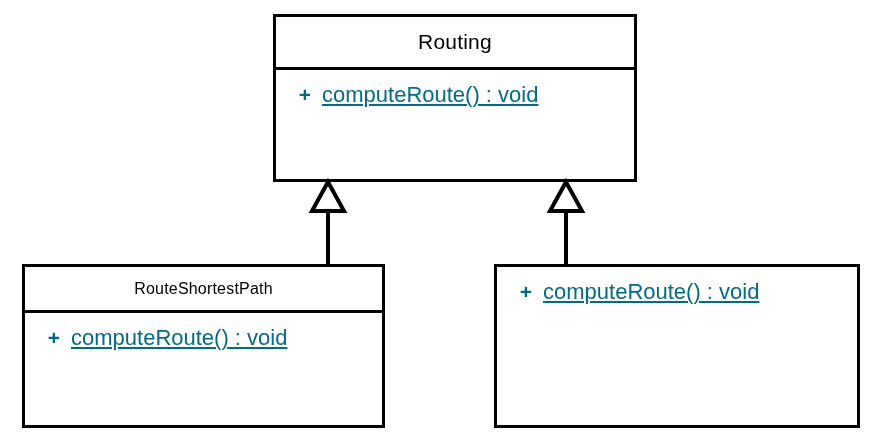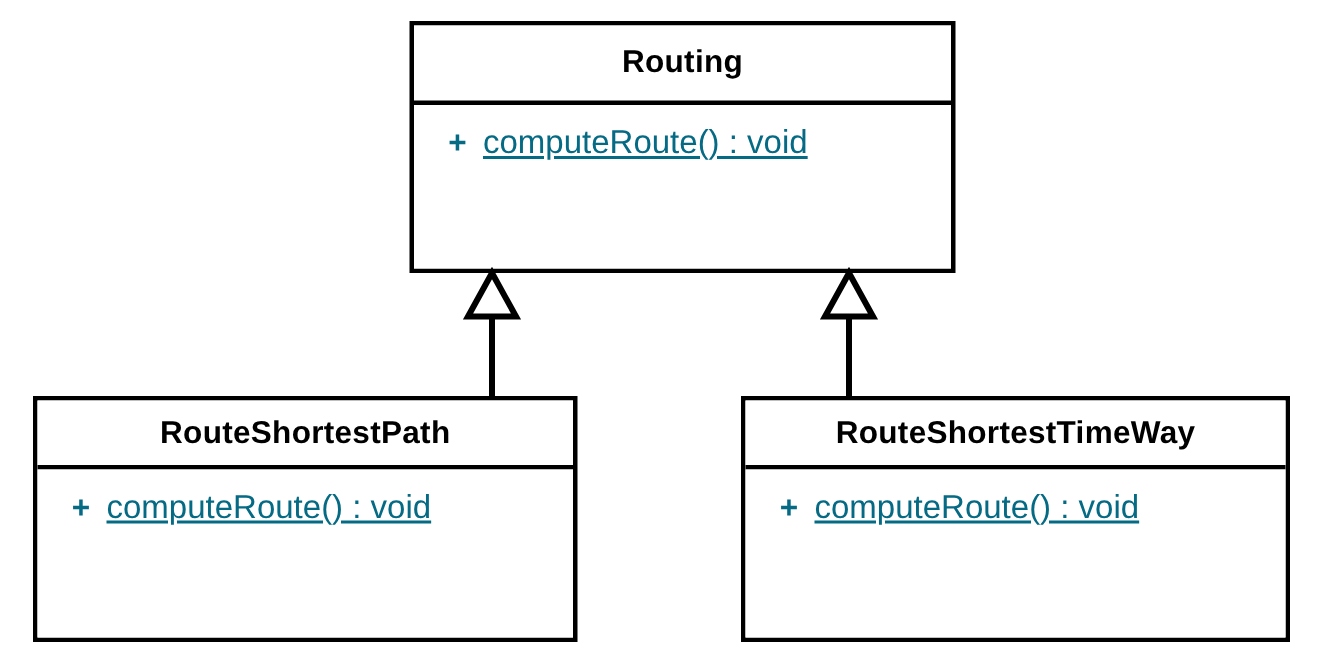--- a/index.html
+++ b/index.html
@@ -30,21 +30,21 @@
   }
   .uml-class-name-row {
     box-sizing: border-box;
     display: flex;
     align-items: center;
     justify-content: center;
     border-bottom: 3px solid #000000;
     background: #ffffff;
   }
   .uml-class-name {
-    font-weight: bold;
+    font-weight: normal;
     color: #000000;
     letter-spacing: 0.2px;
     white-space: nowrap;
   }
   .uml-members {
     flex: 1 1 auto;
     box-sizing: border-box;
     background: #ffffff;
     padding-top: 12px;
   }
@@ -85,21 +85,21 @@
   #class-routing .uml-visibility {
     width: 34px;
     font-size: 21px;
   }
 
   
   .subclass .uml-class-name-row {
     height: 46px;
   }
   .subclass .uml-class-name {
-    font-size: 21px;
+    font-size: 16px;
   }
   .subclass .uml-member {
     font-size: 22px;
     padding-left: 12px;
   }
   .subclass .uml-visibility {
     width: 34px;
     font-size: 21px;
   }
   #class-routeshortestpath {
@@ -169,23 +169,20 @@
     </div>
     <div class="uml-members">
       <div class="uml-member">
         <span class="uml-visibility">+</span>
         <span class="uml-member-text">computeRoute() : void</span>
       </div>
     </div>
   </div>
 
   <div class="uml-class subclass" id="class-routeshortesttimeway">
-    <div class="uml-class-name-row">
-      <span class="uml-class-name">RouteShortestTimeWay</span>
-    </div>
     <div class="uml-members">
       <div class="uml-member">
         <span class="uml-visibility">+</span>
         <span class="uml-member-text">computeRoute() : void</span>
       </div>
     </div>
   </div>
 
 </div>
 

